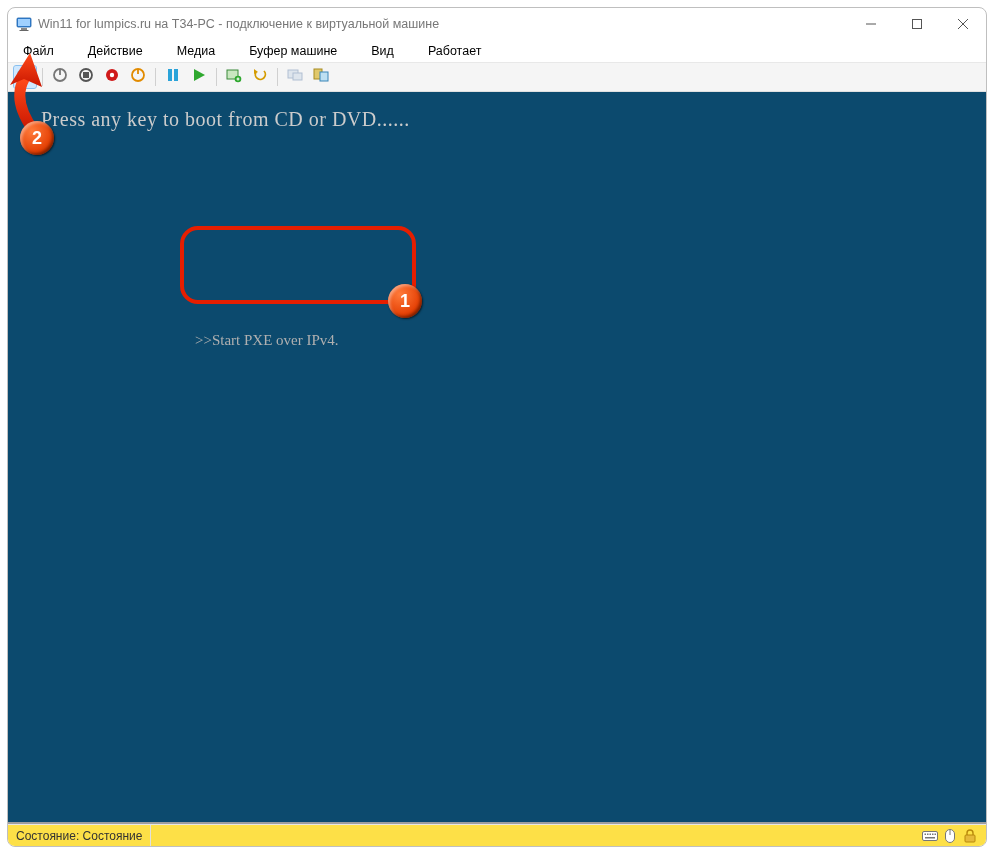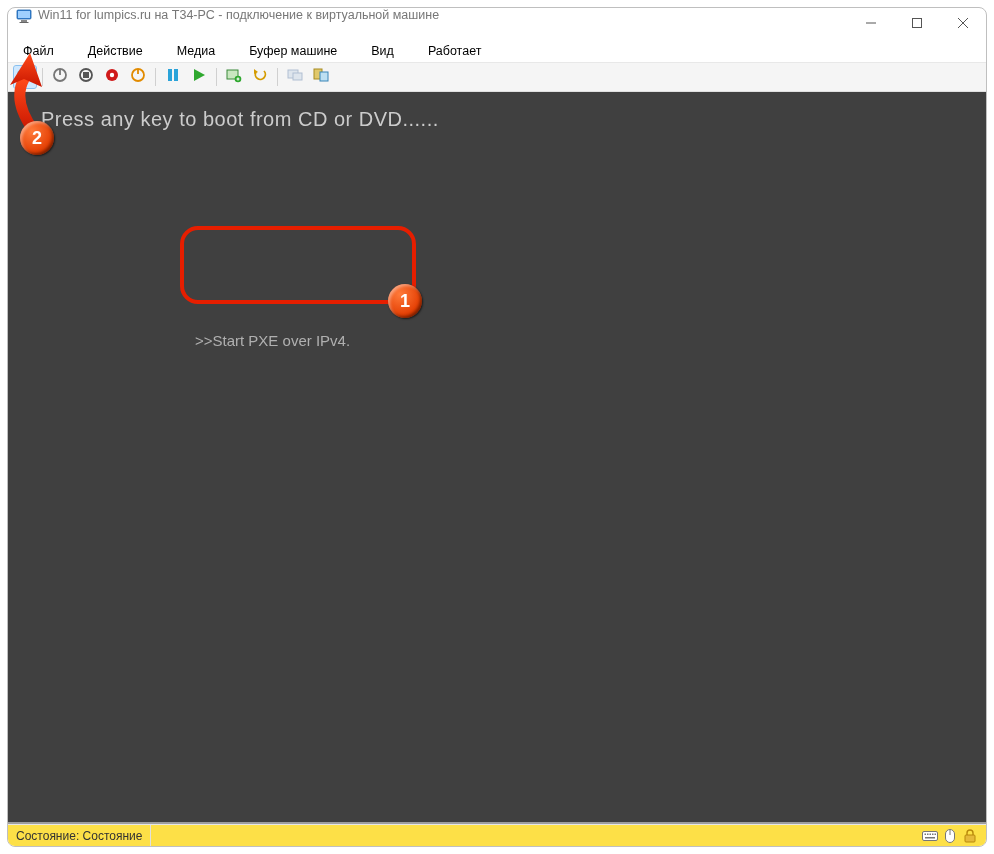--- a/index.html
+++ b/index.html
@@ -20,20 +20,21 @@
     border-radius: 8px;
     background: #fff;
     display: flex;
     flex-direction: column;
     overflow: hidden;
   }
   
   .titlebar {
     height: 32px;
     display: flex;
+    align-items: center;
     padding-left: 8px;
     color: #777;
     font-size: 12.5px;
     user-select: none;
   }
   .titlebar .app-icon {
     width: 16px; height: 16px;
     margin-right: 6px;
     display: flex; align-items: center; justify-content: center;
   }
@@ -80,24 +81,24 @@
     background: #d0d0d0;
     margin: 0 2px;
   }
   .tb-btn.highlighted {
     background: #cfe8ff;
     outline: 1px solid #88c0f0;
   }
   
   .console {
     flex: 1;
-    background: #404040;
+    background: #0c4a6e;
     position: relative;
     overflow: hidden;
-    font-family: Liberation Sans, sans-serif;
+    font-family: Liberation Serif, serif;
   }
   .console-bottom-border {
     height: 2px;
     background: #9e9e9e;
   }
   .boot-line {
     position: absolute;
     top: 16px;
     left: 33px;
     color: #ccc;

